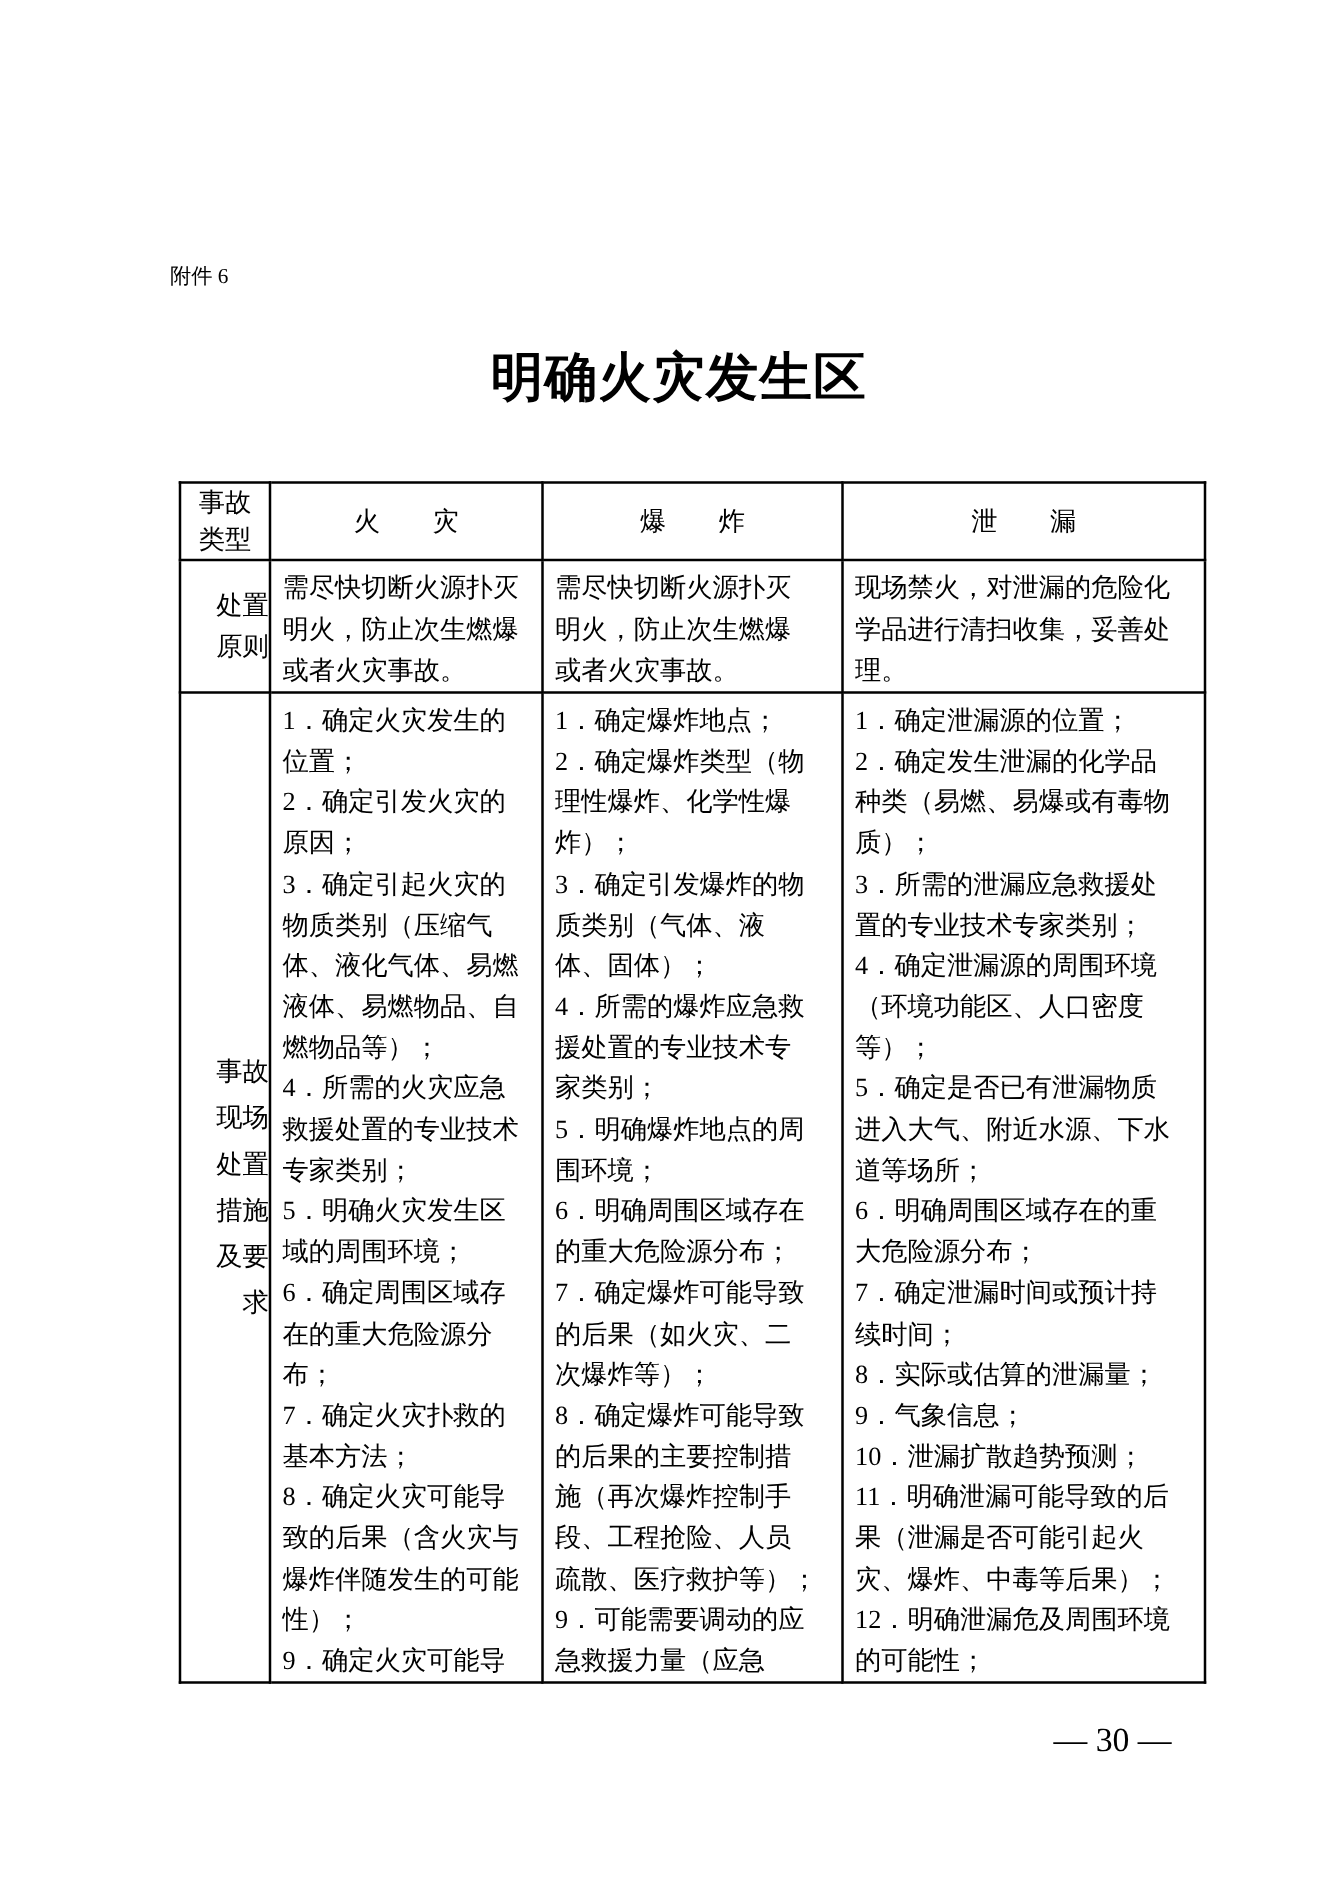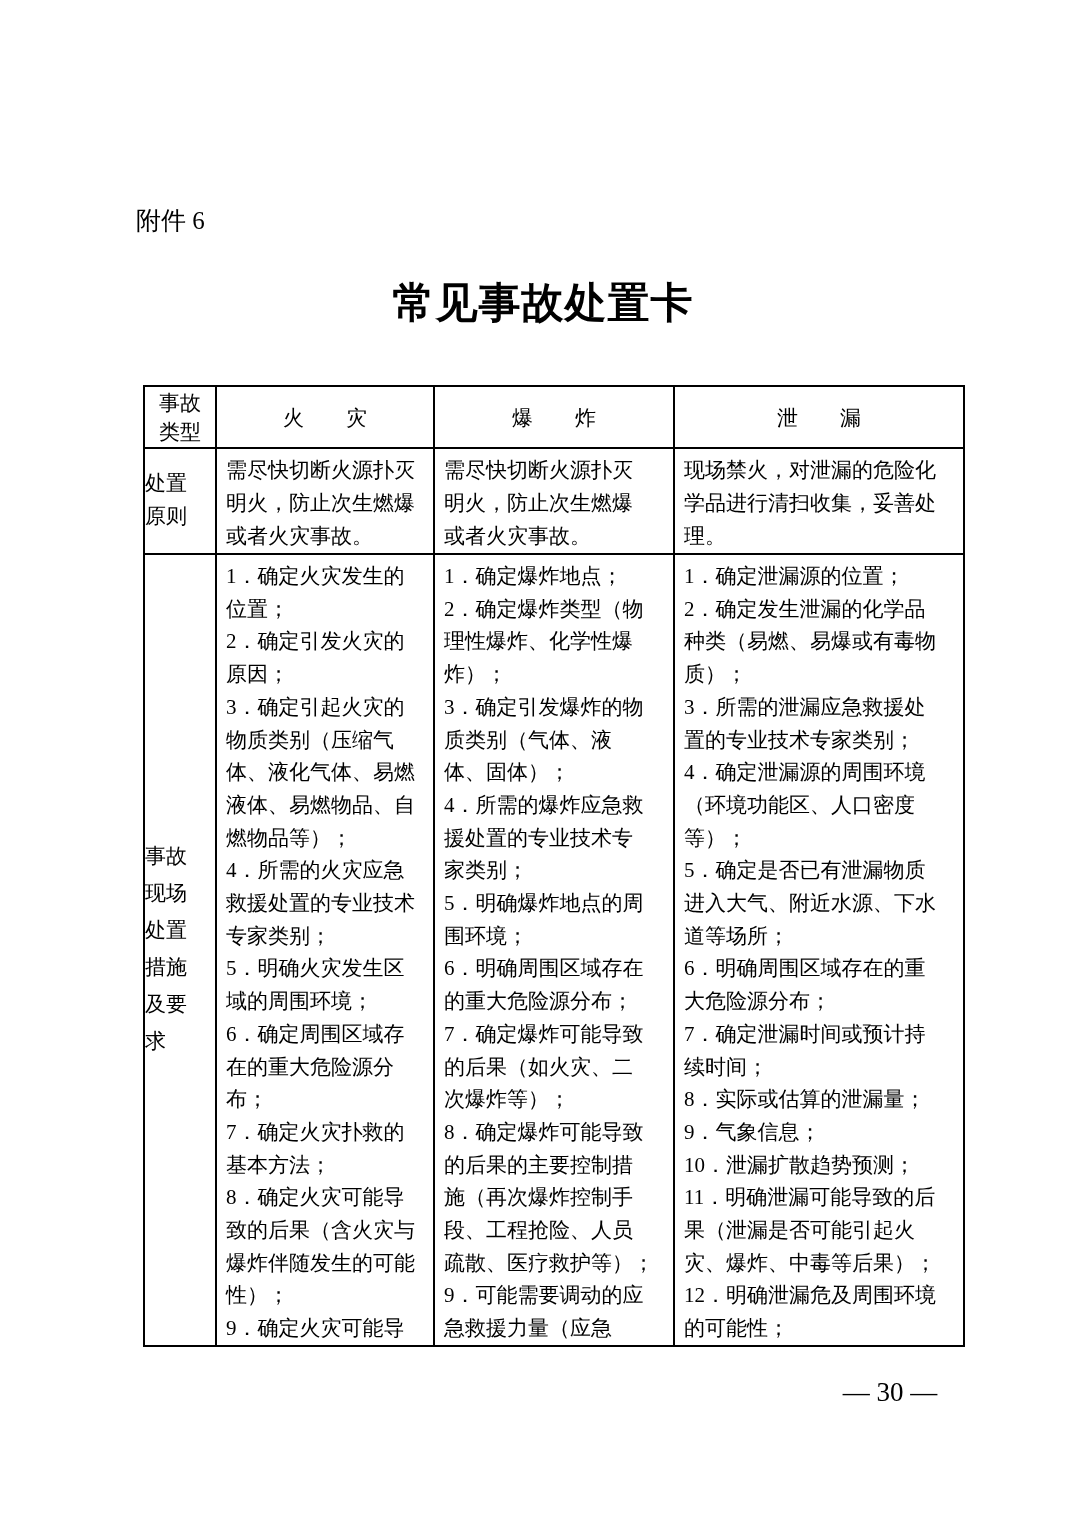--- a/index.html
+++ b/index.html
@@ -12,21 +12,21 @@
     position: relative;
     width: 1074px;
     height: 1520px;
     font-family: "Liberation Serif", "DejaVu Serif", serif;
     overflow: hidden;
   }
   .attachment-label {
     position: absolute;
     left: 136px;
     top: 206px;
-    font-size: 25px;
+    font-size: 17px;
     line-height: 30px;
     font-family: "Liberation Serif", "DejaVu Serif", serif;
   }
   .doc-title {
     position: absolute;
     left: 133px;
     top: 277px;
     width: 820px;
     text-align: center;
     font-size: 42px;
@@ -54,23 +54,23 @@
     height: 62px;
     text-align: center;
     vertical-align: middle;
     font-family: "Liberation Sans", "DejaVu Sans", sans-serif;
     line-height: 29px;
     white-space: pre-line;
     padding: 0;
   }
   
   td.row-label {
-    text-align: left;
+    text-align: right;
     vertical-align: middle;
-    font-family: Liberation Mono, monospace;
+    font-family: Liberation Sans, sans-serif;
     white-space: pre-line;
     line-height: 33px;
     padding: 0;
   }
   td.row-label.tall {
     line-height: 37px;
   }
   
   td.cell-content {
     vertical-align: top;
@@ -95,21 +95,21 @@
     font-size: 27px;
     line-height: 32px;
     font-family: "Liberation Serif", "DejaVu Serif", serif;
   }
 </style>
 </head>
 <body>
 
 <div class="attachment-label">附件 6</div>
 
-<div class="doc-title">常见事故处置卡</div>
+<div class="doc-title">明确火灾发生区</div>
 
 <table class="accident-table">
   <colgroup>
     <col style="width:72px">
     <col style="width:218px">
     <col style="width:240px">
     <col style="width:290px">
   </colgroup>
   <tbody>
     <tr class="header-row">

